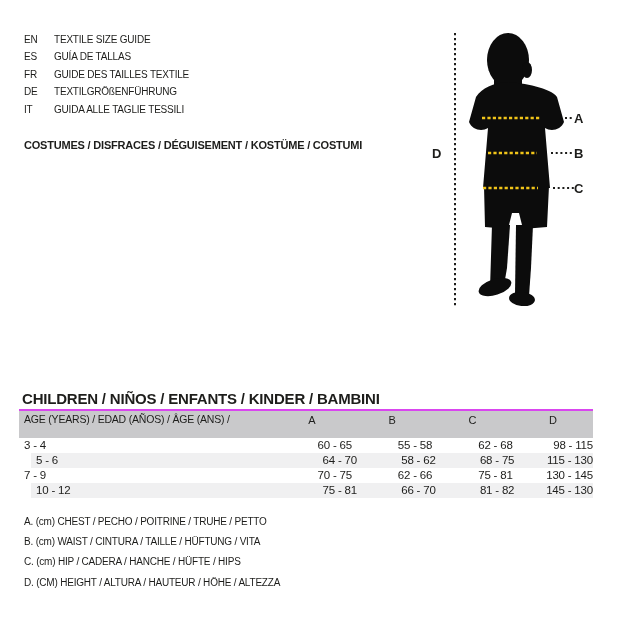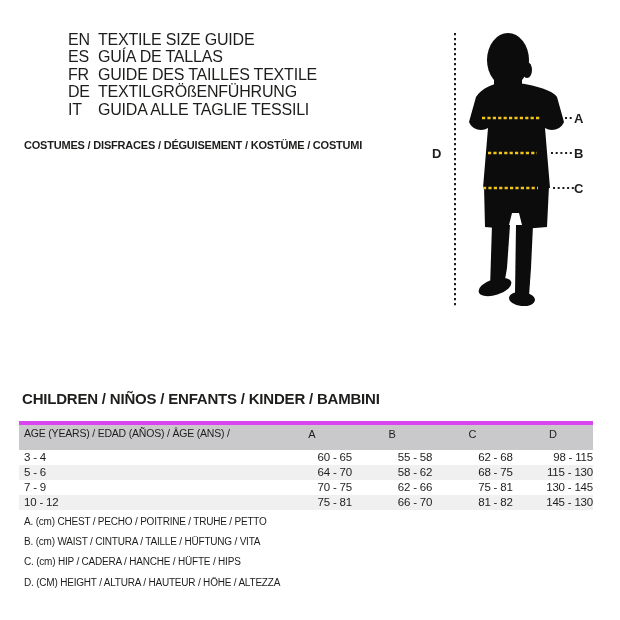--- a/index.html
+++ b/index.html
@@ -2,42 +2,42 @@
 <html style="--accent-yellow: #f0c419; --silhouette-black: #0c0c0c; --table-header-bg: #c9c9cb; --table-alt-row-bg: #f0f0f1; --text-color: #1d1d1b;"><head>
 <meta charset="utf-8">
 <style>
   html,body{margin:0;padding:0;background:#fff;}
   #canvas{
     position:relative;width:620px;height:620px;background:#fff;overflow:hidden;
     font-family:"Liberation Sans", sans-serif;color:var(--text-color,#1d1d1b);
   }
   .abs{position:absolute;}
   
-  #lang-list{left:24px;top:31px;font-size:16px;line-height:17.4px;letter-spacing:-0.2px;font-weight:500;margin-left:44px;}
+  #lang-list{left:24px;top:31px;font-size:10px;line-height:17.4px;letter-spacing:-0.2px;font-weight:500;}
   .lang-row{display:grid;grid-template-columns:30px auto;}
   
   #costumes-title{left:24px;top:139px;font-size:11px;font-weight:700;letter-spacing:-0.2px;}
   
   #children-title{left:22px;top:390px;font-size:15px;font-weight:600;letter-spacing:-0.2px;}
   
   #figure-wrap{left:430px;top:20px;width:170px;height:292px;}
   .fig-label{position:absolute;font-size:13px;font-weight:700;}
   #label-a{left:574px;top:111px;}
   #label-b{left:574px;top:146px;}
   #label-c{left:574px;top:181px;}
   #label-d{left:432px;top:146px;}
   
   #size-table{left:19px;top:409px;width:574px;font-size:11.5px;letter-spacing:-0.2px;}
   .t-head{display:grid;grid-template-columns:44% 14% 14% 14% 14%;
-    background:var(--table-header-bg,#c9c9cb);border-top:4px solid #d946ef;
-    min-height:29px;box-sizing:border-box;margin-top:12px;}
+    background:var(--table-header-bg,#c9c9cb);border-top:2px solid #d946ef;
+    min-height:29px;box-sizing:border-box;}
   .t-head .age-head{padding:2px 0 2px 5px;font-size:10.5px;line-height:12.5px;}
   .t-head .col-letter{text-align:center;padding-top:3px;font-size:11px;}
   .t-row{display:grid;grid-template-columns:44% 14% 14% 14% 14%;height:15px;line-height:15.5px;}
-  .t-row.alt{background:var(--table-alt-row-bg,#f0f0f1);}
+  .t-row.alt{background:var(--table-alt-row-bg,#f0f0f1);margin-left:12px;}
   .t-row .age-cell{padding-left:5px;text-align:left;}
   .t-row div{text-align:right;}
   
   #legend{left:24px;top:512px;font-size:10px;line-height:20.2px;letter-spacing:-0.2px;font-weight:500;}
   
   .sil{fill:var(--silhouette-black,#0c0c0c);}
   .m-yellow{stroke:var(--accent-yellow,#f0c419);stroke-width:2.6;stroke-dasharray:3.2 2.2;fill:none;}
   .m-dots{stroke:var(--text-color,#1d1d1b);stroke-width:1.8;stroke-dasharray:2 2.7;fill:none;}
   .d-line{stroke:var(--text-color,#1d1d1b);stroke-width:2;stroke-dasharray:2.3 2.7;fill:none;}
 </style>

